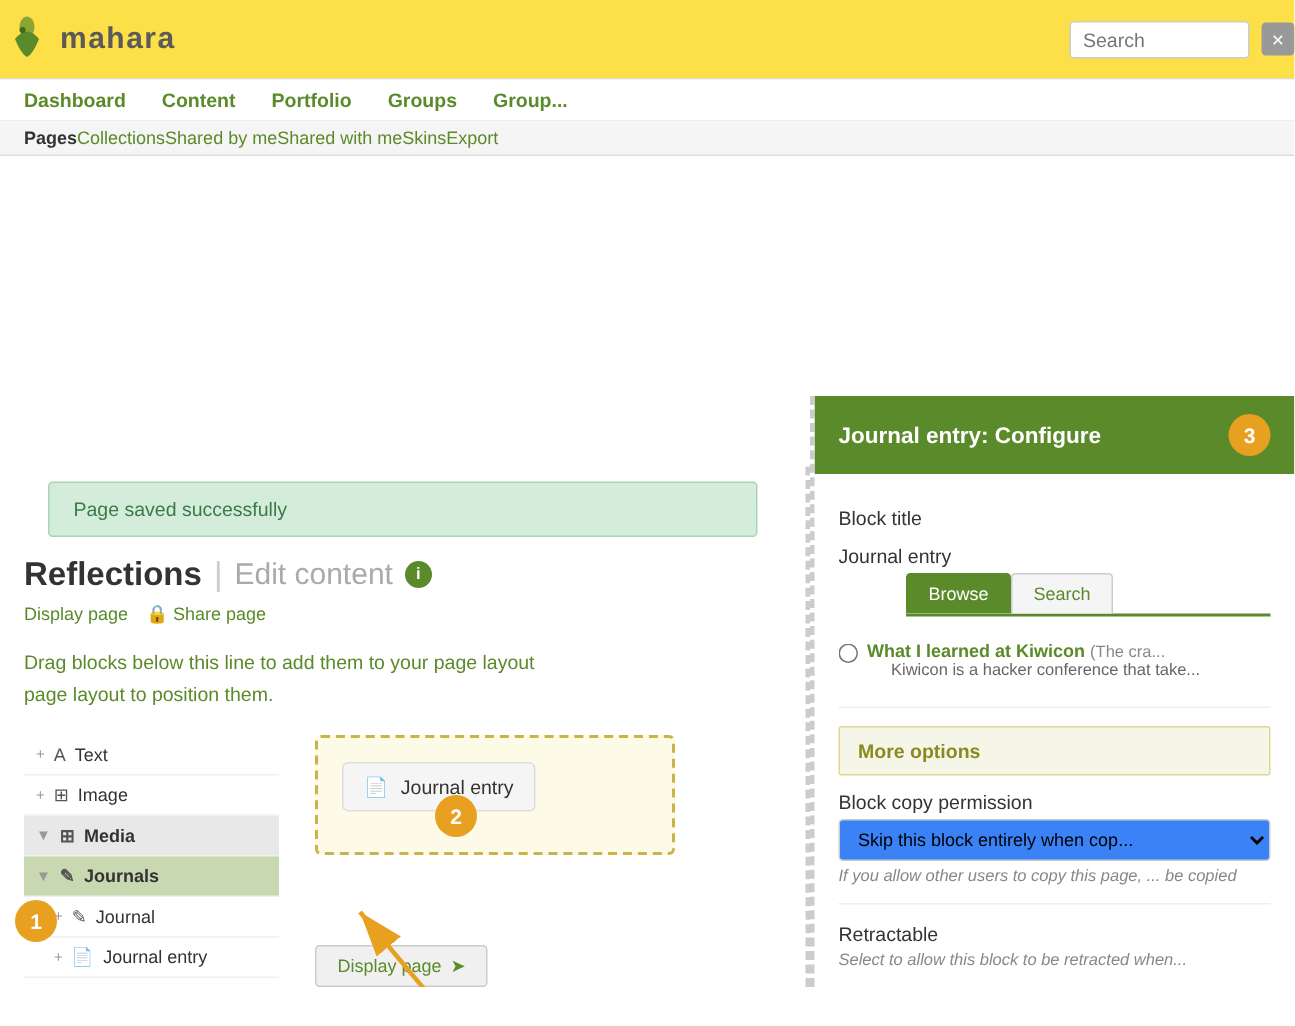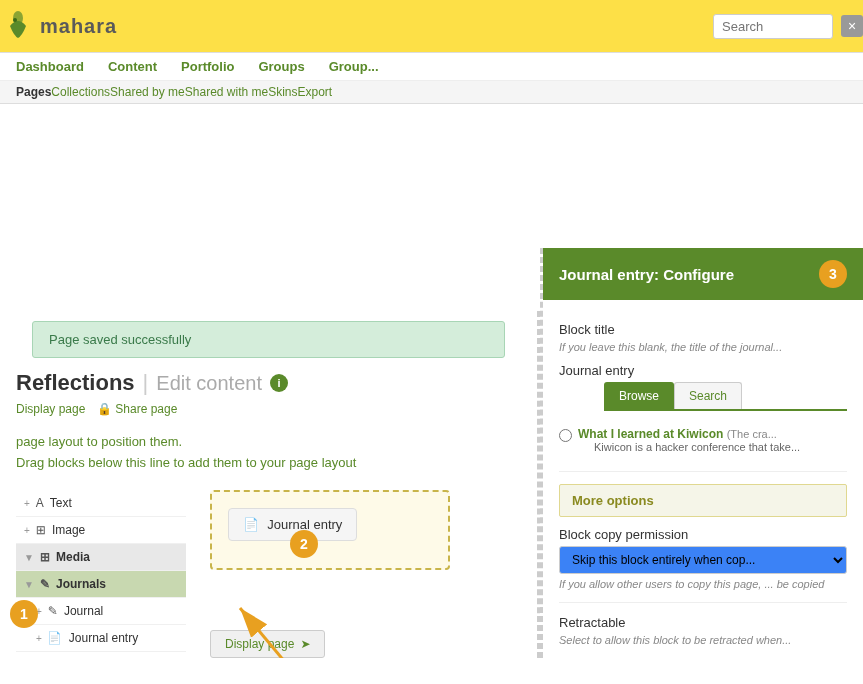--- a/index.html
+++ b/index.html
@@ -156,22 +156,22 @@
 
     <div class="page-actions">
       <a href="#">Display page</a>
       <a href="#">
         <span class="lock-icon">🔒</span>
         <span>Share page</span>
       </a>
     </div>
 
     <div class="preview-text">
+      <p>Drag blocks below this line to add them to your page layout</p>
       <p>page layout to position them.</p>
-      <p>Drag blocks below this line to add them to your page layout</p>
     </div>
 
     <div class="block-area" style="position:relative;">
 
       <div class="blocks-sidebar">
         <div class="block-item">
           <span class="drag-handle">+</span>
           <span class="block-icon">A</span>
           <span>Text</span>
         </div>
@@ -238,21 +238,20 @@
 
     <div class="right-panel-header">
       <span>Journal entry: Configure</span>
       <div class="step-badge-3">3</div>
     </div>
 
     <div class="right-panel-body">
 
       
       <div class="field-label">Block title</div>
-      <div class="field-hint">If you leave this blank, the title of the journal...</div>
 
       
       <div class="field-label">Journal entry</div>
 
       
       <div class="tabs">
         <div class="tab active">Browse</div>
         <div class="tab inactive">Search</div>
       </div>
 

